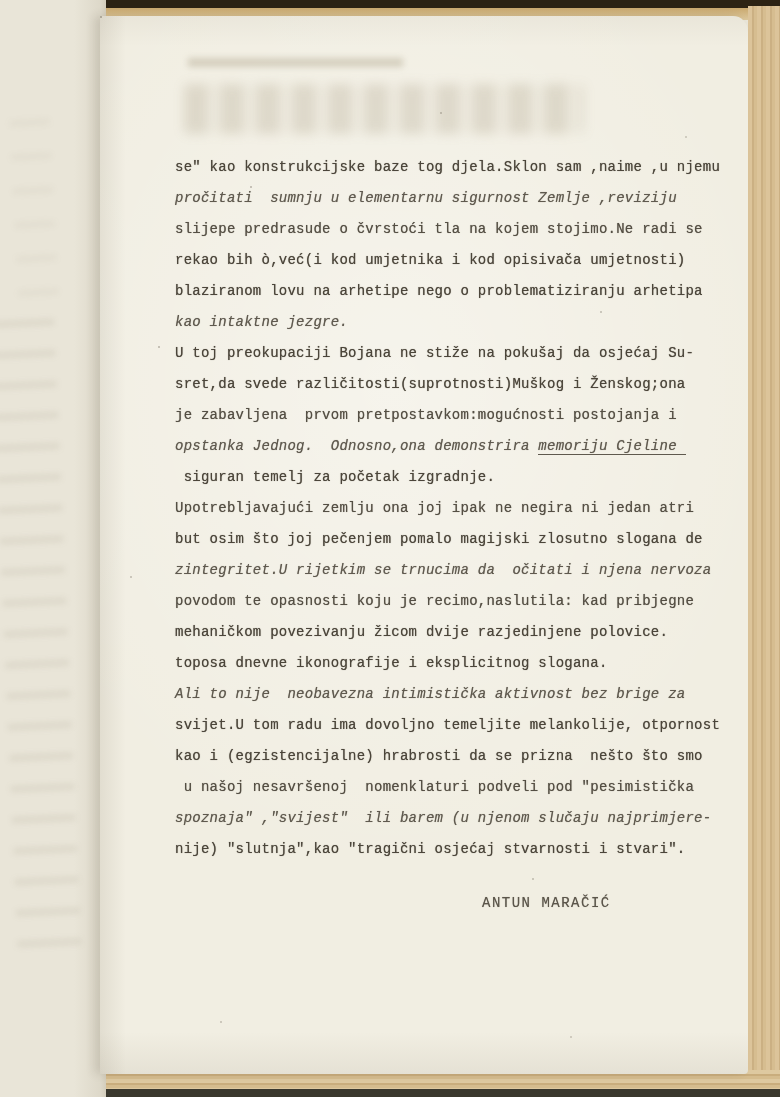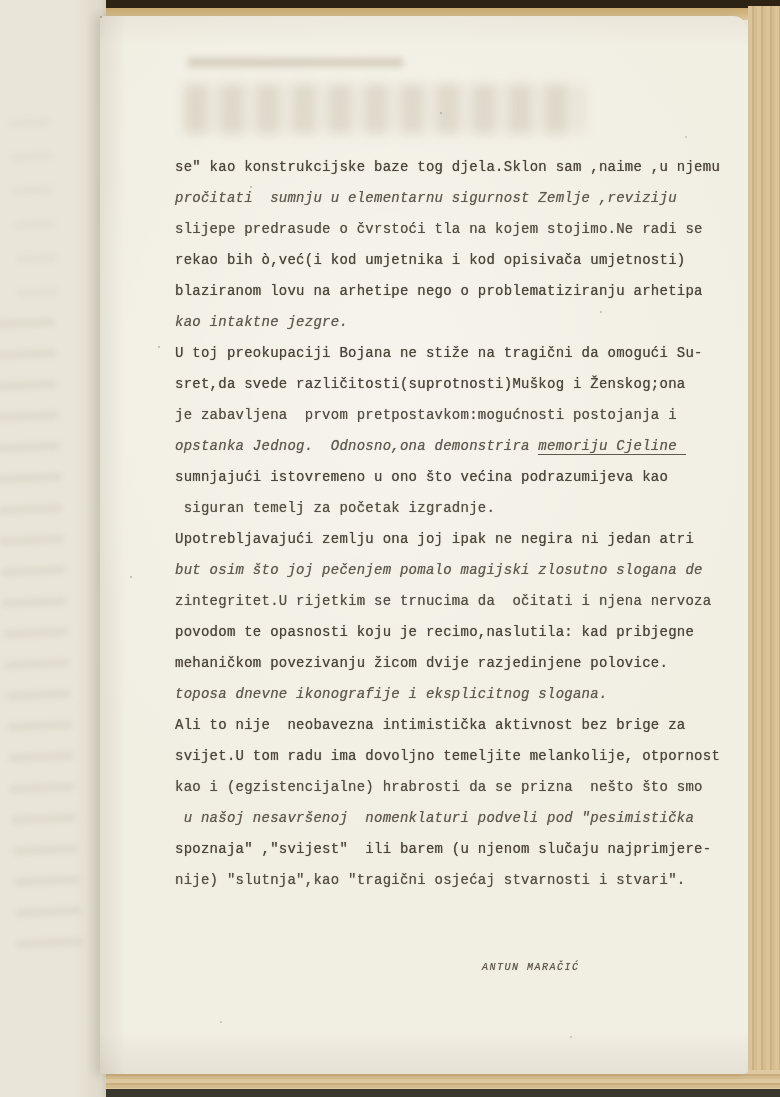--- a/index.html
+++ b/index.html
@@ -54,23 +54,23 @@
   
   .typeblock{position:absolute;left:75px;top:136px;width:560px;}
   .tline{
     white-space:pre;line-height:31px;height:31px;
     font-size:14px;letter-spacing:.25px;
     color:var(--ink,#4b453a);
     text-shadow:0 0 .8px rgba(75,69,58,.75);}
   .tline:nth-child(3n){opacity:.94;}
   .tline:nth-child(4n+2){opacity:.88;font-style:italic;}
   .underline{border-bottom:1.2px solid var(--ink,#4b453a);padding-right:9px;}
-  .signature{position:absolute;left:382px;top:936px;
-    font-size:10px;letter-spacing:1.5px;line-height:31px;white-space:pre;
-    color:var(--ink,#4b453a);text-shadow:0 0 .8px rgba(75,69,58,.7);opacity:.9;font-style:italic;}
+  .signature{position:absolute;left:382px;top:872px;
+    font-size:14px;letter-spacing:1.5px;line-height:31px;white-space:pre;
+    color:var(--ink,#4b453a);text-shadow:0 0 .8px rgba(75,69,58,.7);opacity:.9;}
 </style>
 </head>
 <body>
 
 <div class="cover-top"></div>
 <div class="edge-top"></div>
 <div class="edge-right"></div>
 <div class="edge-bottom"></div>
 <div class="cover-bottom"></div>
 
@@ -84,25 +84,24 @@
   <div class="ghost-title"></div>
   <div class="speckles"></div>
 
   <div class="typeblock">
     <div class="tline">se" kao konstrukcijske baze tog djela.Sklon sam ,naime ,u njemu</div>
     <div class="tline">pročitati  sumnju u elementarnu sigurnost Zemlje ,reviziju</div>
     <div class="tline">slijepe predrasude o čvrstoći tla na kojem stojimo.Ne radi se</div>
     <div class="tline">rekao bih ò,već(i kod umjetnika i kod opisivača umjetnosti)</div>
     <div class="tline">blaziranom lovu na arhetipe nego o problematiziranju arhetipa</div>
     <div class="tline">kao intaktne jezgre.</div>
-    <div class="tline">U toj preokupaciji Bojana ne stiže na tragični da omogući Su-</div>
+    <div class="tline">U toj preokupaciji Bojana ne stiže na pokušaj da osjećaj Su-</div>
     <div class="tline">sret,da svede različitosti(suprotnosti)Muškog i Ženskog;ona</div>
     <div class="tline">je zabavljena  prvom pretpostavkom:mogućnosti postojanja i</div>
     <div class="tline"><span>opstanka Jednog.  Odnosno,ona demonstrira </span><span class="underline">memoriju Cjeline</span><span></span></div>
-    <div class="tline">sumnjajući istovremeno u ono što većina podrazumijeva kao</div>
     <div class="tline"> siguran temelj za početak izgradnje.</div>
     <div class="tline">Upotrebljavajući zemlju ona joj ipak ne negira ni jedan atri</div>
     <div class="tline">but osim što joj pečenjem pomalo magijski zlosutno slogana de</div>
     <div class="tline">zintegritet.U rijetkim se trnucima da  očitati i njena nervoza</div>
     <div class="tline">povodom te opasnosti koju je recimo,naslutila: kad pribjegne</div>
     <div class="tline">mehaničkom povezivanju žicom dvije razjedinjene polovice.</div>
     <div class="tline">toposa dnevne ikonografije i eksplicitnog slogana.</div>
     <div class="tline">Ali to nije  neobavezna intimistička aktivnost bez brige za</div>
     <div class="tline">svijet.U tom radu ima dovoljno temeljite melankolije, otpornost</div>
     <div class="tline">kao i (egzistencijalne) hrabrosti da se prizna  nešto što smo</div>

